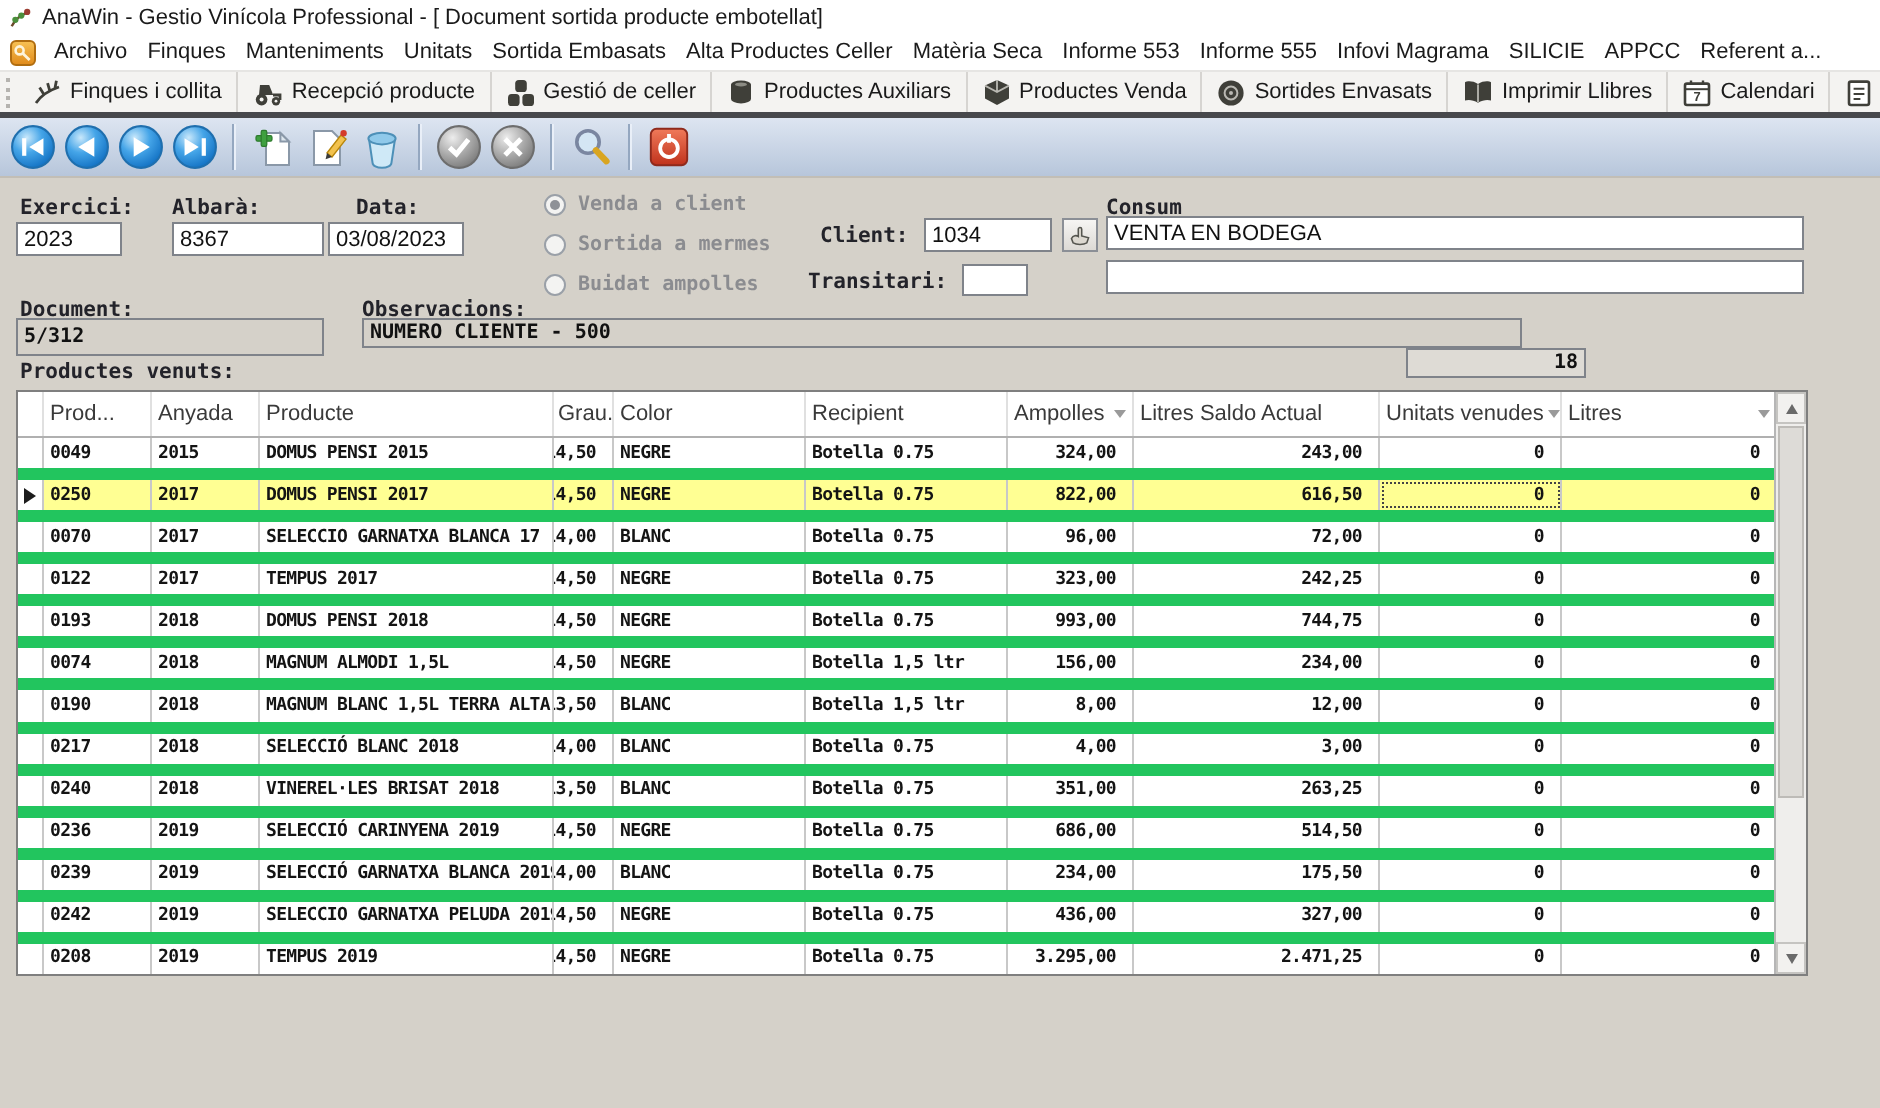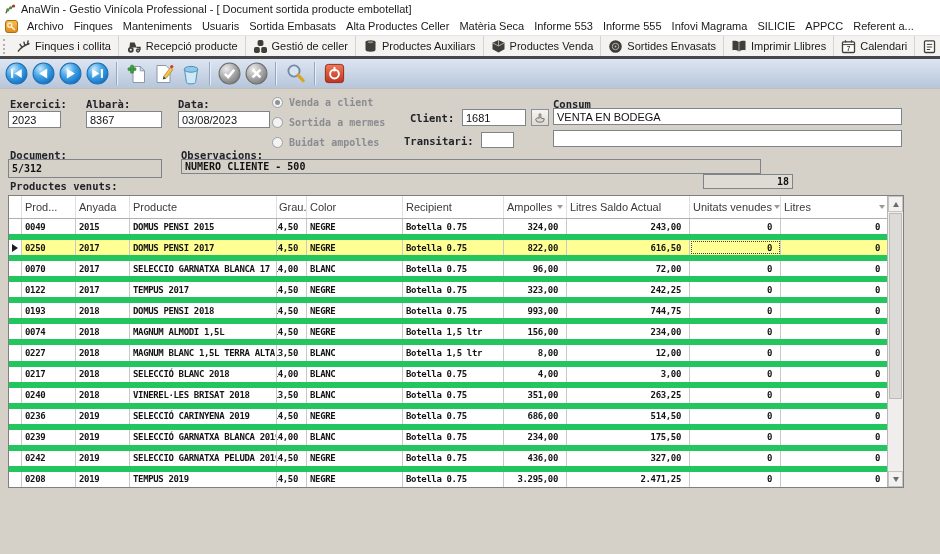--- a/index.html
+++ b/index.html
@@ -110,21 +110,21 @@
     <svg width="13" height="13" viewBox="0 0 13 13">
         <rect x="0.5" y="0.5" width="12" height="12" rx="2.5" fill="url(#gOrange)" stroke="#b06d10"></rect>
         <circle cx="4.8" cy="5.2" r="2" fill="none" stroke="#fdf4dc" stroke-width="1.3"></circle>
         <path d="M6.3 6.6 L9.8 10" stroke="#fdf4dc" stroke-width="1.4"></path>
       </svg>
   </span>
   <span style="display:flex;align-items:flex-end">
       <span class="menu-item">Archivo</span>
       <span class="menu-item">Finques</span>
       <span class="menu-item">Manteniments</span>
-      <span class="menu-item">Usuaris</span>
+      <span class="menu-item">Unitats</span>
       <span class="menu-item">Sortida Embasats</span>
       <span class="menu-item">Alta Productes Celler</span>
       <span class="menu-item">Matèria Seca</span>
       <span class="menu-item">Informe 553</span>
       <span class="menu-item">Informe 555</span>
       <span class="menu-item">Infovi Magrama</span>
       <span class="menu-item">SILICIE</span>
       <span class="menu-item">APPCC</span>
       <span class="menu-item">Referent a...</span>
     </span>
@@ -331,39 +331,39 @@
 
 <div class="workarea">
 
   <span class="flabel" style="left:10px;top:9px">Exercici:</span>
   <div class="field" style="left:8px;top:22px;width:53px;height:17px">2023</div>
 
   <span class="flabel" style="left:86px;top:9px">Albarà:</span>
   <div class="field" style="left:86px;top:22px;width:76px;height:17px">8367</div>
 
   <span class="flabel" style="left:178px;top:9px">Data:</span>
-  <div class="field" style="left:178px;top:22px;width:92px;height:17px">03/08/2023</div>
+  <div class="field" style="left:164px;top:22px;width:68px;height:17px">03/08/2023</div>
 
   <div>
       <div class="radio-row" style="left: 272px; top: 8px;">
         <span class="radio-circle sel"></span>
         <span>Venda a client</span>
       </div>
       <div class="radio-row" style="left: 272px; top: 28px;">
         <span class="radio-circle"></span>
         <span>Sortida a mermes</span>
       </div>
       <div class="radio-row" style="left: 272px; top: 48px;">
         <span class="radio-circle"></span>
         <span>Buidat ampolles</span>
       </div>
     </div>
 
   <span class="flabel" style="left:410px;top:23px">Client:</span>
-  <div class="field" style="left:462px;top:20px;width:64px;height:17px">1681</div>
+  <div class="field" style="left:462px;top:20px;width:64px;height:17px">1034</div>
   <span class="lookup-btn" style="left:531px;top:20px;width:18px;height:17px">
     <span class="icn">
       <svg width="12" height="12" viewBox="0 0 14 14">
           <path d="M2 8.5 C3 6.5 5 6.5 6 7.3 L6 3 a1 1 0 0 1 2 0 L8 7 L12 8 L11 11 C9 12.2 5 12.2 3 11 Z" fill="#dcd8d0" stroke="#55554f" stroke-width="0.9"></path>
         </svg>
     </span>
   </span>
 
   <span class="flabel" style="left:553px;top:9px">Consum</span>
   <div class="field" style="left:553px;top:19px;width:349px;height:17px">VENTA EN BODEGA</div>
@@ -496,21 +496,21 @@
             <div class="td c3 num">14,50</div>
             <div class="td c4">NEGRE</div>
             <div class="td c5">Botella 1,5 ltr</div>
             <div class="td c6 num">156,00</div>
             <div class="td c7 num">234,00</div>
             <div class="td c8 num">0</div>
             <div class="td c9 num">0</div>
           </div>
           <div class="trow">
             <div class="td cm"></div>
-            <div class="td c0">0227</div>
+            <div class="td c0">0190</div>
             <div class="td c1">2018</div>
             <div class="td c2">MAGNUM BLANC 1,5L TERRA ALTA</div>
             <div class="td c3 num">13,50</div>
             <div class="td c4">BLANC</div>
             <div class="td c5">Botella 1,5 ltr</div>
             <div class="td c6 num">8,00</div>
             <div class="td c7 num">12,00</div>
             <div class="td c8 num">0</div>
             <div class="td c9 num">0</div>
           </div>

